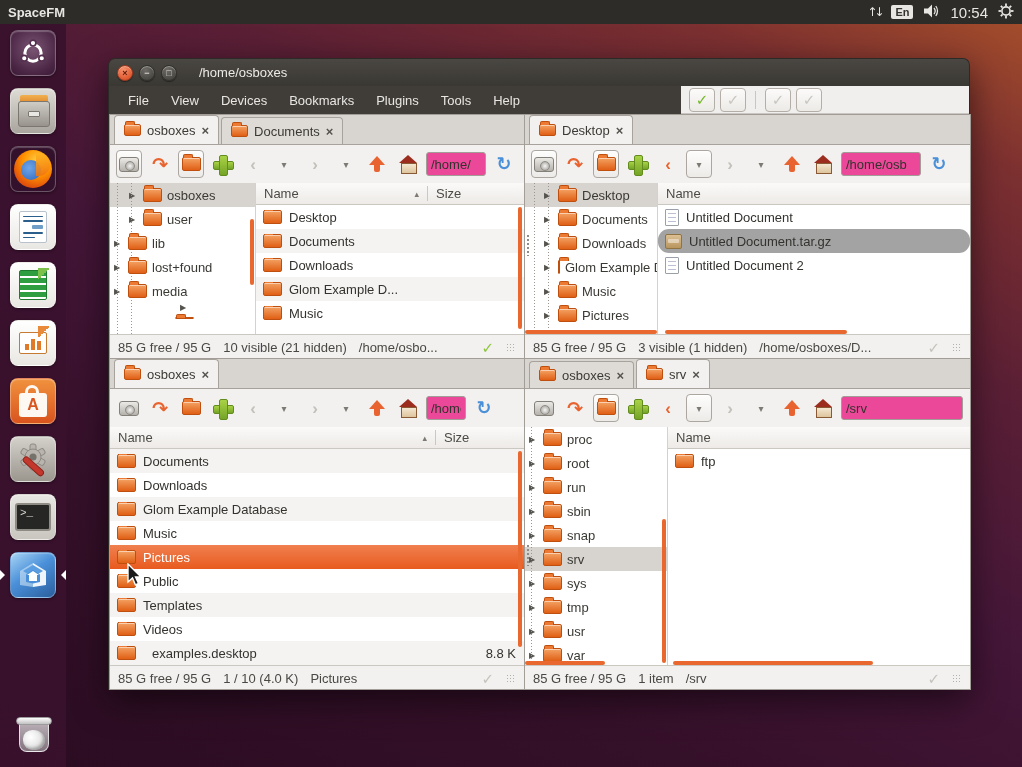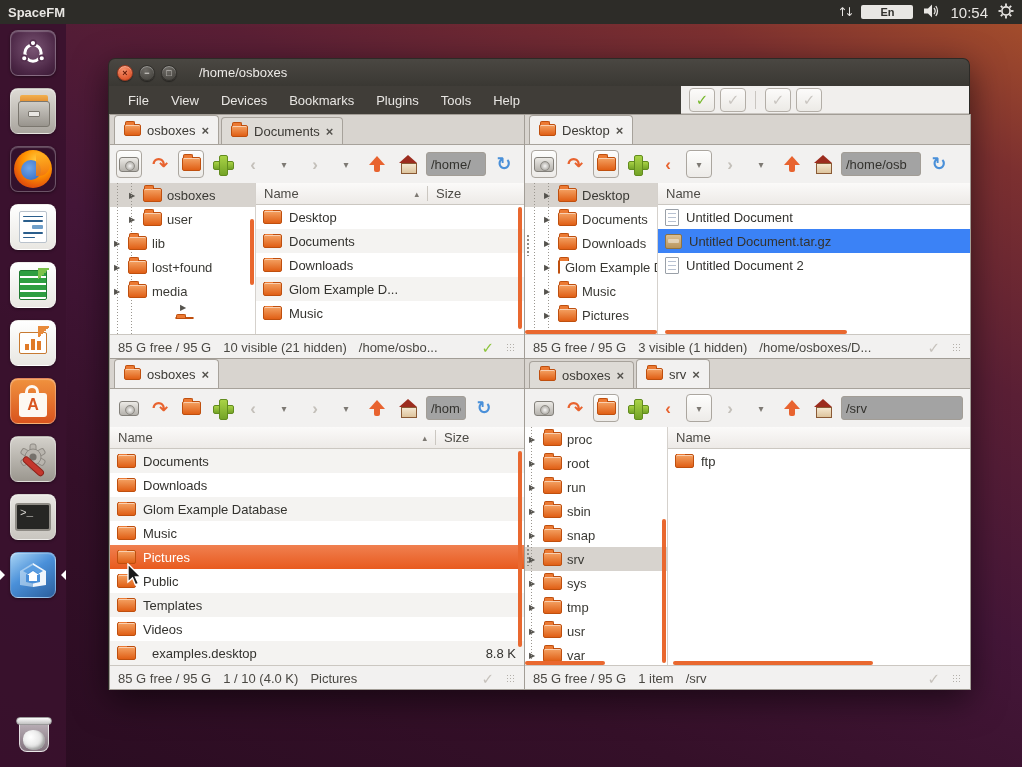--- a/index.html
+++ b/index.html
@@ -7,21 +7,21 @@
   body { font-family: "Liberation Sans", "DejaVu Sans", sans-serif; }
   #screen { position:relative; width:1022px; height:767px; overflow:hidden;
     background: linear-gradient(205deg, #a9512b 0%, #7c3030 14%, #5a1f35 32%, #441638 52%, #351029 74%, #2a0c21 100%); }
 
   
   #topbar { position:absolute; left:0; top:0; width:1022px; height:24px; background:#2d2c28;
     display:flex; align-items:center; color:#e8e6e3; font-size:13px; z-index:50; }
   #topbar .app { font-weight:bold; margin-left:8px; }
   #topbar .tray { margin-left:auto; display:flex; align-items:center; gap:10px; margin-right:8px; }
   .arrows { letter-spacing:-3px; font-size:12px; font-family:"DejaVu Sans",sans-serif; }
-  .kbd-badge { background:#e8e6e3; color:#33322e; font-size:11px; padding:1px 19px; border-radius:2px; font-weight:bold; }
+  .kbd-badge { background:#e8e6e3; color:#33322e; font-size:11px; padding:1px 4px; border-radius:2px; font-weight:bold; }
   .time { font-size:15px; }
 
   
   #launcher { position:absolute; left:0; top:24px; width:66px; height:743px; background:rgba(58,17,46,0.92); z-index:40; }
   .dock-item { position:relative; width:66px; height:58px; display:flex; align-items:center; justify-content:center; }
   .tile { width:46px; height:46px; border-radius:8px; border:1px solid rgba(255,255,255,0.28);
     box-shadow: inset 0 1px 1px rgba(255,255,255,0.25), 0 1px 3px rgba(0,0,0,0.4);
     display:flex; align-items:center; justify-content:center; position:relative; overflow:hidden; }
   .marker-l, .marker-r { position:absolute; top:50%; transform:translateY(-50%); width:0; height:0; }
   .marker-l { left:0; border-left:5px solid #fff; border-top:5px solid transparent; border-bottom:5px solid transparent; }
@@ -106,38 +106,38 @@
   .ic-plus { position:relative; width:19px; height:19px; }
   .ic-plus::before, .ic-plus::after { content:''; position:absolute; background:linear-gradient(#a9d346,#74a327); border:1px solid #628c1e; border-radius:2px; }
   .ic-plus::before { left:0; top:6px; width:19px; height:7px; }
   .ic-plus::after { left:6px; top:0; width:7px; height:19px; }
   .ic-up { position:relative; width:16px; height:17px; }
   .ic-up::before { content:''; position:absolute; left:0; top:0; border-left:8px solid transparent; border-right:8px solid transparent; border-bottom:9px solid #e8632f; }
   .ic-up::after { content:''; position:absolute; left:5px; top:8px; width:6px; height:8px; background:#e8632f; border-radius:0 0 2px 2px; }
   .ic-home { position:relative; width:18px; height:16px; }
   .ic-home::before { content:''; position:absolute; left:0; top:-1px; border-left:9px solid transparent; border-right:9px solid transparent; border-bottom:8px solid #9c2c1e; }
   .ic-home::after { content:''; position:absolute; left:2px; top:7px; width:14px; height:9px; background:linear-gradient(#f4e7d0,#ddc49d); border:1px solid #8a5a35; }
-  .path-input { height:24px; border:1px solid #a29d96; border-radius:3px; background:#a3a3a3; font-size:13px; color:#33322e;
+  .path-input { height:24px; border:1px solid #a29d96; border-radius:3px; background:#ec4899; font-size:13px; color:#33322e;
     font-family:"Liberation Sans","DejaVu Sans",sans-serif; padding:0 4px; }
   .content { position:relative; display:flex; background:#fff; overflow:hidden; }
   .tree { position:relative; height:100%; background:#fff; border-right:1px solid #d5d1cc; overflow:hidden; flex:none; }
   .guide { position:absolute; top:0; bottom:0; width:1px; background-image:linear-gradient(#9a968f 1px, transparent 1px); background-size:1px 3px; }
   .tree-item { height:24px; display:flex; align-items:center; gap:5px; font-size:13px; color:#3a3934; white-space:nowrap; overflow:hidden; }
   .tree-item.selected { background:#d7d3ce; }
   .expander { font-size:8px; color:#55534e; width:9px; flex:none; font-family:"DejaVu Sans",sans-serif; }
   .filelist { position:relative; flex:1; overflow:hidden; background:#fff; }
   .list-header { height:22px; display:flex; background:linear-gradient(#fbfaf9,#edeae7); border-bottom:1px solid #cbc7c1; font-size:13px; color:#4c4a45;align-items:center; }
   .hcol { display:flex; align-items:center; padding:0 8px; border-right:1px solid #cbc7c1; }
   .sort-arrow { margin-left:auto; font-size:9px; color:#7d7973; padding-left:12px; }
   .list-row { height:24px; display:flex; align-items:center; font-size:13px; color:#33322e; white-space:nowrap; }
   .list-row .cell-name { display:flex; align-items:center; gap:7px; padding:0 7px; overflow:hidden; flex:none; }
   .list-row .cell-size { margin-left:auto; padding-right:8px; }
   .list-row.stripe { background:#f4f3f1; }
   .list-row.sel-orange { background:linear-gradient(#f08050,#e85a1e); color:#fff; }
-  .list-row.sel-muted { background:#3b82f6; }
+  .list-row.sel-muted { background:#a3a3a3;border-radius:11px; }
   .ic-docf { width:14px; height:17px; background:#fff; border:1px solid #9aa0a8; border-radius:1px; flex:none;
     background-image:repeating-linear-gradient(#ffffff 0 3px, #b8c2d2 3px 4px); background-clip:content-box; padding:3px 2px; }
   .ic-arch { width:17px; height:15px; background:linear-gradient(#dcc094,#b8955d); border:1px solid #8f7342; border-radius:2px; position:relative; flex:none; }
   .ic-arch::after { content:''; position:absolute; left:2px; top:4px; right:2px; height:4px; background:rgba(255,255,255,0.45); border-radius:1px; }
   .statusbar { height:26px; background:#f2f1f0; border-top:1px solid #cbc7c1; display:flex; align-items:center; gap:12px;
     font-size:13px; color:#4a4843; padding:0 8px; }
   .status-check { margin-left:auto; font-size:15px; font-weight:bold; }
   .status-check.green { color:#8cc43c; } .status-check.gray { color:#c6c2bc; }
   .grip { width:10px; height:10px; flex:none;
     background-image: radial-gradient(#b3afa9 1px, transparent 1px); background-size:3px 3px; }

